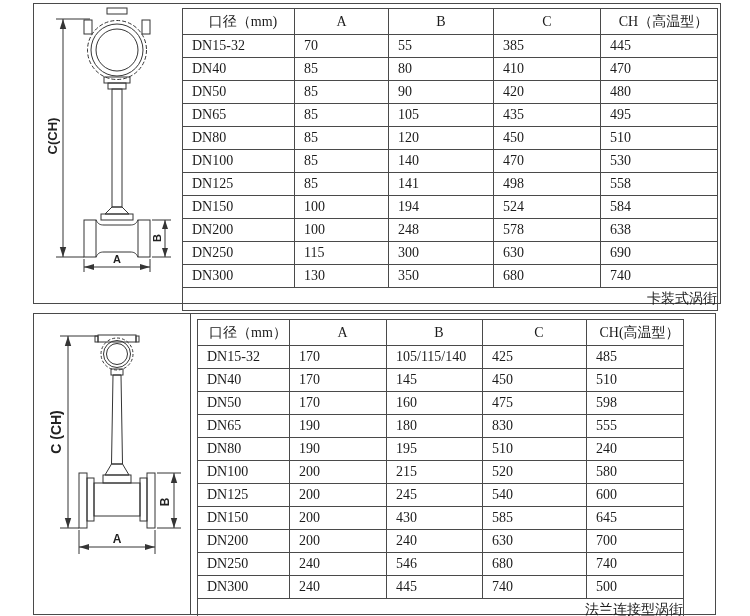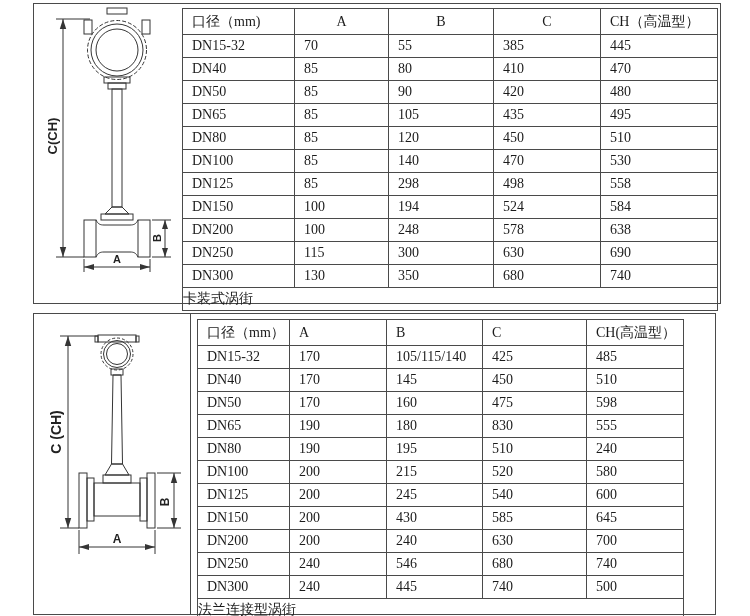--- a/index.html
+++ b/index.html
@@ -18,23 +18,23 @@
   .dim-table{
     position:absolute;border-collapse:collapse;table-layout:fixed;
     font-size:14px;line-height:1;
   }
   #table1{left:148px;top:4px;width:535px;height:291px;}
   #table2{left:163px;top:5px;width:486px;height:290px;}
   .dim-table td{
     border:1px solid #4a4a4a;padding:0 0 0 9px;text-align:left;
     white-space:nowrap;overflow:hidden;vertical-align:middle;
   }
-  .dim-table thead td{height:25px;}
+  .dim-table thead td{height:25px;text-align:center;}
   .dim-table tbody td{height:22px;}
-  .dim-table tfoot td{height:22px;text-align:left;padding:0;}
+  .dim-table tfoot td{height:22px;text-align:right;padding:0;}
   
   #table1 thead td:nth-child(2),
   #table1 thead td:nth-child(3),
   #table1 thead td:nth-child(4){text-align:center;padding:0;}
   svg .ln{stroke:#353535;stroke-width:1;fill:none;}
   svg .ar{fill:#353535;stroke:none;}
   svg .dimtxt{
     font-family:"Liberation Sans","DejaVu Sans",sans-serif;
     font-weight:bold;fill:#222;
   }
@@ -142,21 +142,21 @@
         <tr>
           <td>DN100</td>
           <td>85</td>
           <td>140</td>
           <td>470</td>
           <td>530</td>
         </tr>
         <tr>
           <td>DN125</td>
           <td>85</td>
-          <td>298</td>
+          <td>141</td>
           <td>498</td>
           <td>558</td>
         </tr>
         <tr>
           <td>DN150</td>
           <td>100</td>
           <td>194</td>
           <td>524</td>
           <td>584</td>
         </tr>

